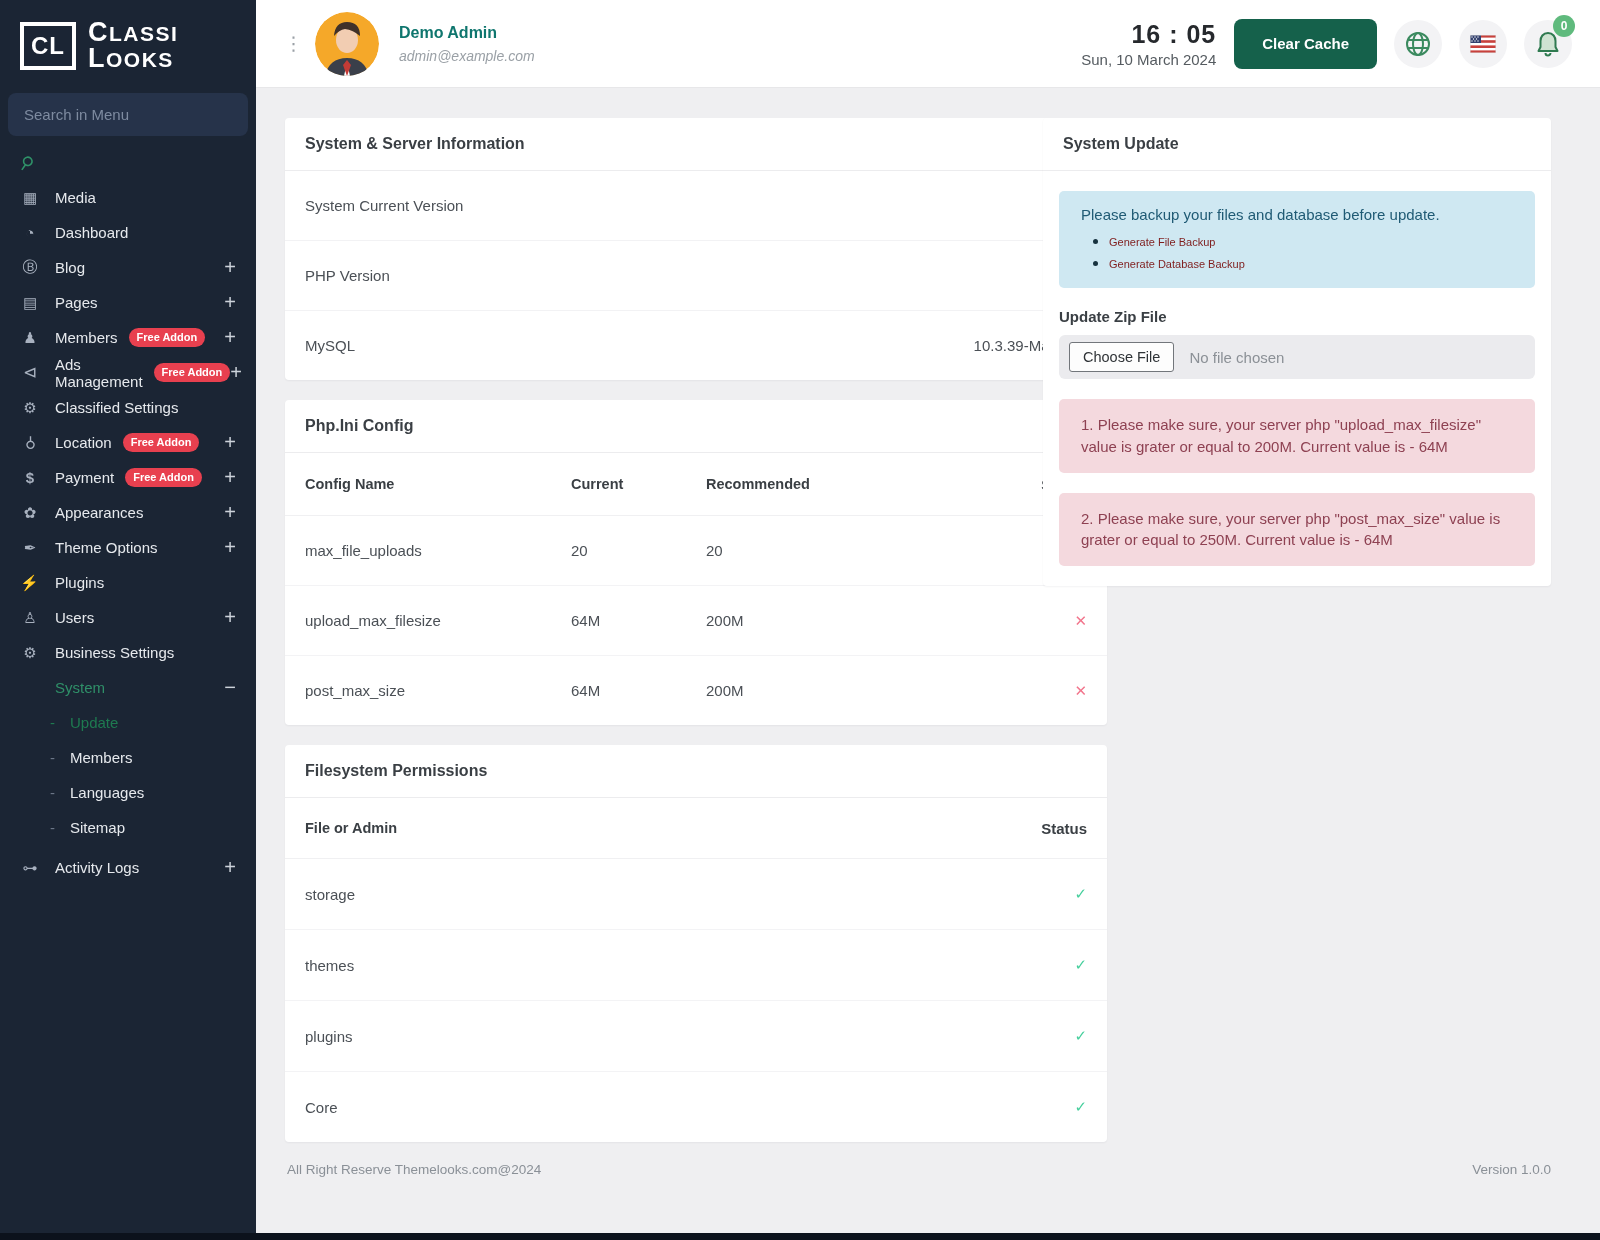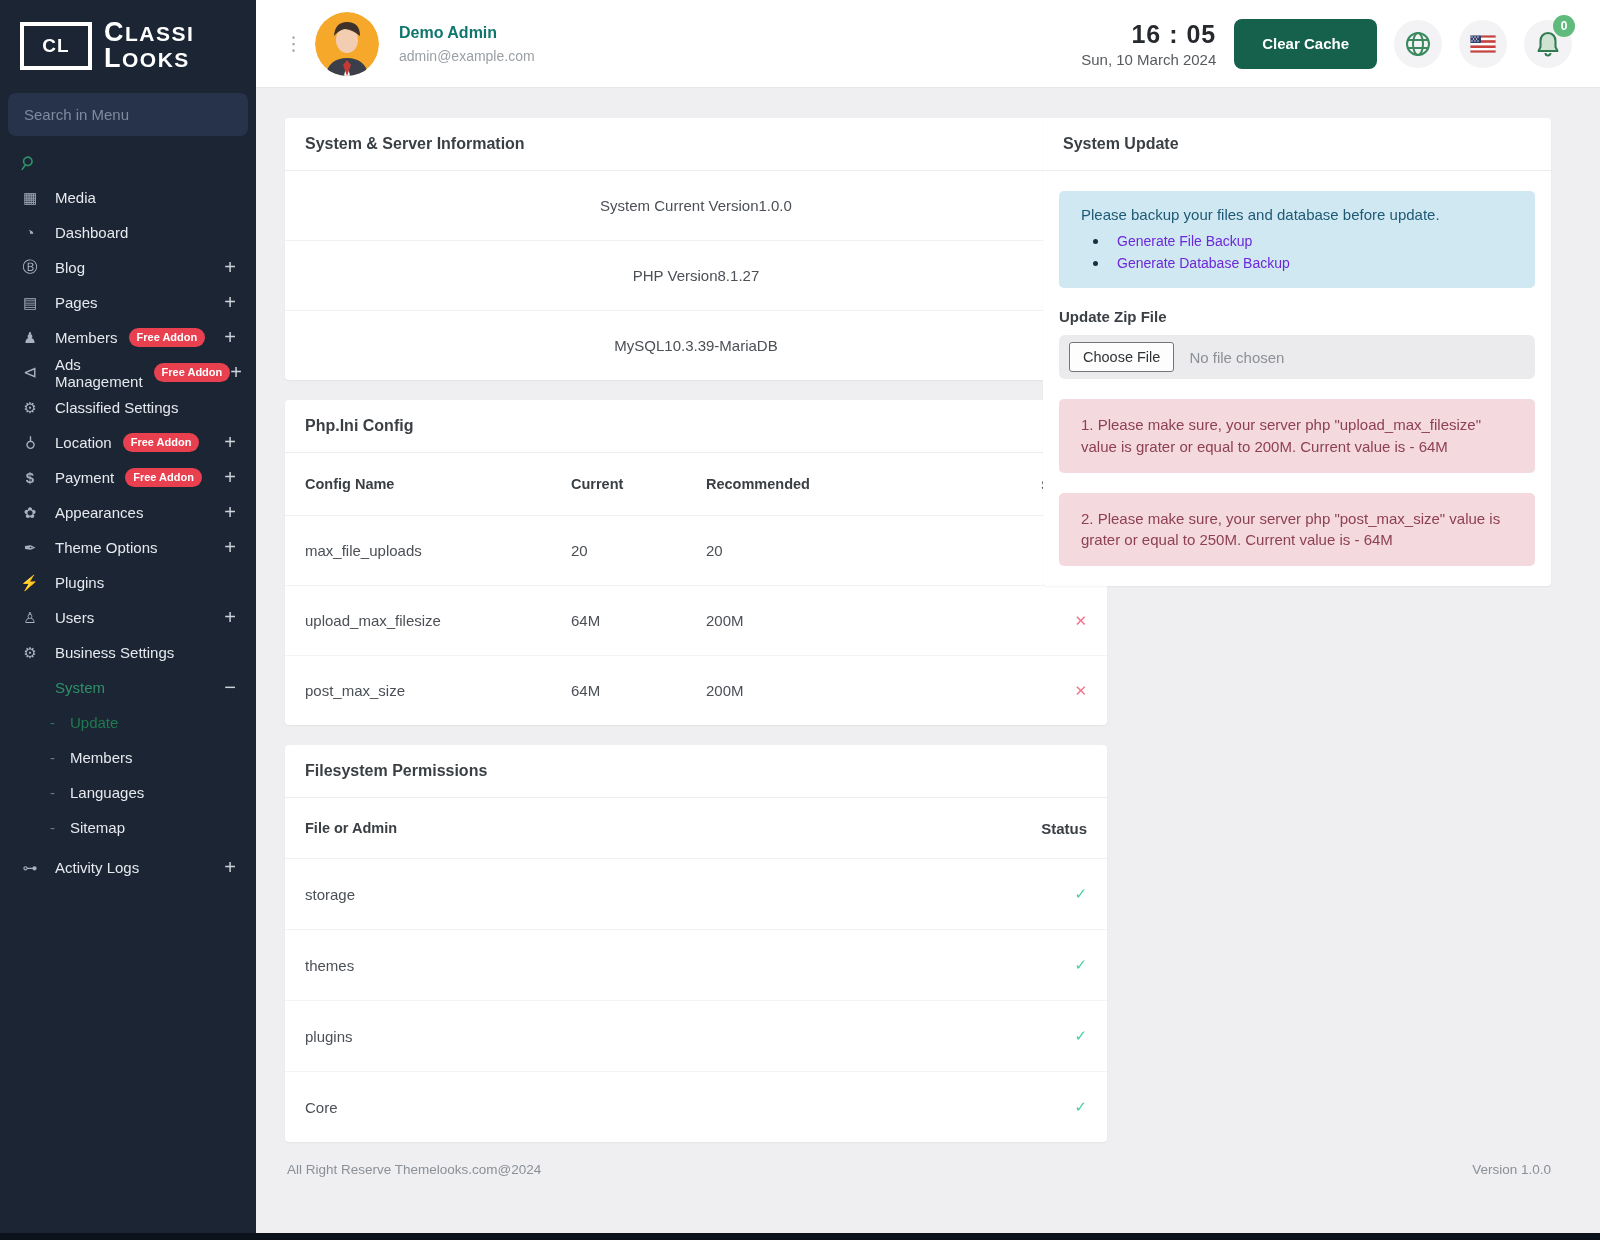--- a/index.html
+++ b/index.html
@@ -4,21 +4,21 @@
 <style>
   html,body{margin:0;padding:0;}
   body{
     width:1600px;height:1240px;position:relative;overflow:hidden;
     background:#efeff1;font-family:"Liberation Sans",sans-serif;
     -webkit-font-smoothing:antialiased;
   }
   
   .sidebar{position:absolute;left:0;top:0;width:256px;height:1240px;background:#1b2534;color:#e6e9ed;z-index:2;}
   .logo-row{display:flex;align-items:center;gap:12px;padding:20px 18px 16px 20px;}
-  .logo-mark{width:72px;height:48px;border:4px solid #fff;box-sizing:border-box;display:flex;align-items:center;justify-content:center;color:#fff;font-weight:bold;font-size:19px;letter-spacing:1px;}
+  .logo-mark{width:56px;height:48px;border:4px solid #fff;box-sizing:border-box;display:flex;align-items:center;justify-content:center;color:#fff;font-weight:bold;font-size:24px;letter-spacing:1px;}
   .logo-text{color:#fff;font-weight:bold;font-size:21px;line-height:.95;letter-spacing:1.5px;text-transform:uppercase;}
   .logo-text div::first-letter{font-size:27px;}
   .search-wrap{padding:6px 8px 4px 8px;}
   .search-input{width:100%;box-sizing:border-box;background:#26334a;border:none;outline:none;border-radius:8px;padding:13px 16px;color:#cdd4df;font-size:15px;font-family:"Liberation Sans",sans-serif;}
   .search-input::placeholder{color:#7e8ba0;}
   .pin-row{padding:12px 0 6px 20px;height:22px;}
   .menu{padding-bottom:10px;}
   .mi{display:flex;align-items:center;height:35px;padding:0 20px;font-size:15px;color:#e6e9ed;cursor:pointer;}
   .mi .ic{width:20px;margin-right:15px;color:#a8b1bf;font-size:15px;text-align:center;flex:0 0 20px;}
   .mi .plus{margin-left:auto;color:#cdd3da;font-size:20px;font-weight:400;}
@@ -28,50 +28,50 @@
   .sub{display:flex;align-items:center;height:35px;padding-left:50px;font-size:15px;color:#e6e9ed;cursor:pointer;}
   .sub .dash{color:#6b7687;margin-right:15px;}
   .sub.active{color:#1e7a50;}
   .sub.active .dash{color:#1e7a50;}
   
   .header{position:absolute;left:256px;top:0;width:1344px;height:88px;background:#fff;border-bottom:1px solid #e7e7e9;box-sizing:border-box;display:flex;align-items:center;z-index:1;}
   .dots{color:#9aa0a6;font-size:19px;margin:0 12px 0 28px;cursor:pointer;letter-spacing:0;}
   .avatar{width:64px;height:64px;border-radius:50%;overflow:hidden;flex:0 0 64px;cursor:pointer;}
   .user-block{margin-left:20px;}
   .user-name{font-size:16px;font-weight:bold;color:#0f766e;}
-  .user-email{font-size:14px;color:#9aa0a6;margin-top:6px;}
+  .user-email{font-size:14px;color:#9aa0a6;margin-top:6px;font-style:italic;}
   .header-right{margin-left:auto;display:flex;align-items:center;padding-right:28px;}
   .clock{text-align:right;margin-right:18px;}
   .clock-time{font-size:25px;font-weight:bold;color:#26292d;letter-spacing:1px;}
   .clock-date{font-size:15px;color:#555b60;margin-top:2px;}
   .clear-cache{background:#15614b;color:#fff;border:none;border-radius:8px;height:50px;padding:0 28px;font-size:15px;font-weight:bold;font-family:"Liberation Sans",sans-serif;cursor:pointer;}
   .round-btn{width:48px;height:48px;border-radius:50%;background:#f3f3f5;display:flex;align-items:center;justify-content:center;margin-left:17px;position:relative;cursor:pointer;}
   .bell-badge{position:absolute;top:-5px;right:-3px;min-width:22px;height:22px;border-radius:50%;background:#5fba7d;color:#fff;font-size:12px;font-weight:bold;display:flex;align-items:center;justify-content:center;}
   
   .main{position:absolute;left:256px;top:88px;width:1344px;height:1144px;background:#efeff1;}
   .col-left{position:absolute;left:29px;top:30px;width:822px;}
   .col-right{position:absolute;left:787px;top:30px;width:508px;}
   .card{background:#fff;border-radius:4px;margin-bottom:20px;box-shadow:0 1px 2px rgba(20,20,30,.05);}
   .card-h{padding:17px 20px;font-size:16px;font-weight:bold;color:#3a3f44;border-bottom:1px solid #ececee;}
-  .kv-row{display:flex;justify-content:center;align-items:center;height:69px;padding:0 20px;border-bottom:1px solid #f2f2f4;font-size:15px;color:#4b5056;}
+  .kv-row{display:flex;justify-content:space-between;align-items:center;height:69px;padding:0 20px;border-bottom:1px solid #f2f2f4;font-size:15px;color:#4b5056;}
   .kv-row:last-child{border-bottom:none;}
   .tbl-h{display:grid;grid-template-columns:266px 135px 1fr auto;align-items:center;height:62px;padding:0 20px;font-size:14.5px;font-weight:bold;color:#3a3f44;border-bottom:1px solid #f0f0f2;}
   .tbl-r{display:grid;grid-template-columns:266px 135px 1fr auto;align-items:center;height:69px;padding:0 20px;font-size:15px;color:#4b5056;border-bottom:1px solid #f3f3f5;}
   .tbl-r:last-child{border-bottom:none;}
   .fs-h{display:grid;grid-template-columns:1fr auto;align-items:center;height:60px;padding:0 20px;font-size:14.5px;font-weight:bold;color:#3a3f44;border-bottom:1px solid #f0f0f2;}
   .fs-r{display:grid;grid-template-columns:1fr auto;align-items:center;height:70px;padding:0 20px;font-size:15px;color:#4b5056;border-bottom:1px solid #f3f3f5;}
   .fs-r:last-child{border-bottom:none;}
   .st{justify-self:end;font-size:15px;}
   .st-ok{color:#45cf9c;}
   .st-fail{color:#f2758c;}
   
   .notice{margin:20px 16px 0;background:#cfe8f2;border-radius:5px;padding:15px 22px 17px;color:#1f5a74;font-size:15px;}
   .notice ul{margin:9px 0 0 12px;padding:0 0 0 16px;}
   .notice li{margin-top:5px;color:#17323f;}
-  .notice a{color:#6d28d9;text-decoration:none;font-size:14px;cursor:pointer;margin-left:8px;}
+  .notice a{color:#7f1d1d;text-decoration:none;font-size:11px;cursor:pointer;}
   .file-label{margin:20px 16px 10px;font-size:15px;font-weight:bold;color:#3a3f44;}
   .file-input{margin:0 16px;background:#ebebee;border-radius:6px;padding:7px 10px;display:flex;align-items:center;gap:15px;cursor:pointer;}
   .choose-btn{background:#fdfdfd;border:1px solid #72767b;border-radius:3px;padding:6px 13px;font-size:14.5px;color:#2f3337;text-align:center;}
   .no-file{color:#8b9096;font-size:15px;}
   .warn{margin:20px 16px 0;background:#f4d9de;border-radius:5px;padding:15px 22px;color:#8e4152;font-size:15px;line-height:1.45;}
   .card-pad-bottom{height:20px;}
   
   .footer{position:absolute;left:31px;right:49px;top:1074px;display:flex;justify-content:space-between;font-size:13.5px;color:#8a9097;}
   .bottom-strip{position:absolute;left:0;bottom:0;width:1600px;height:7px;background:#0c121c;z-index:3;}
   

